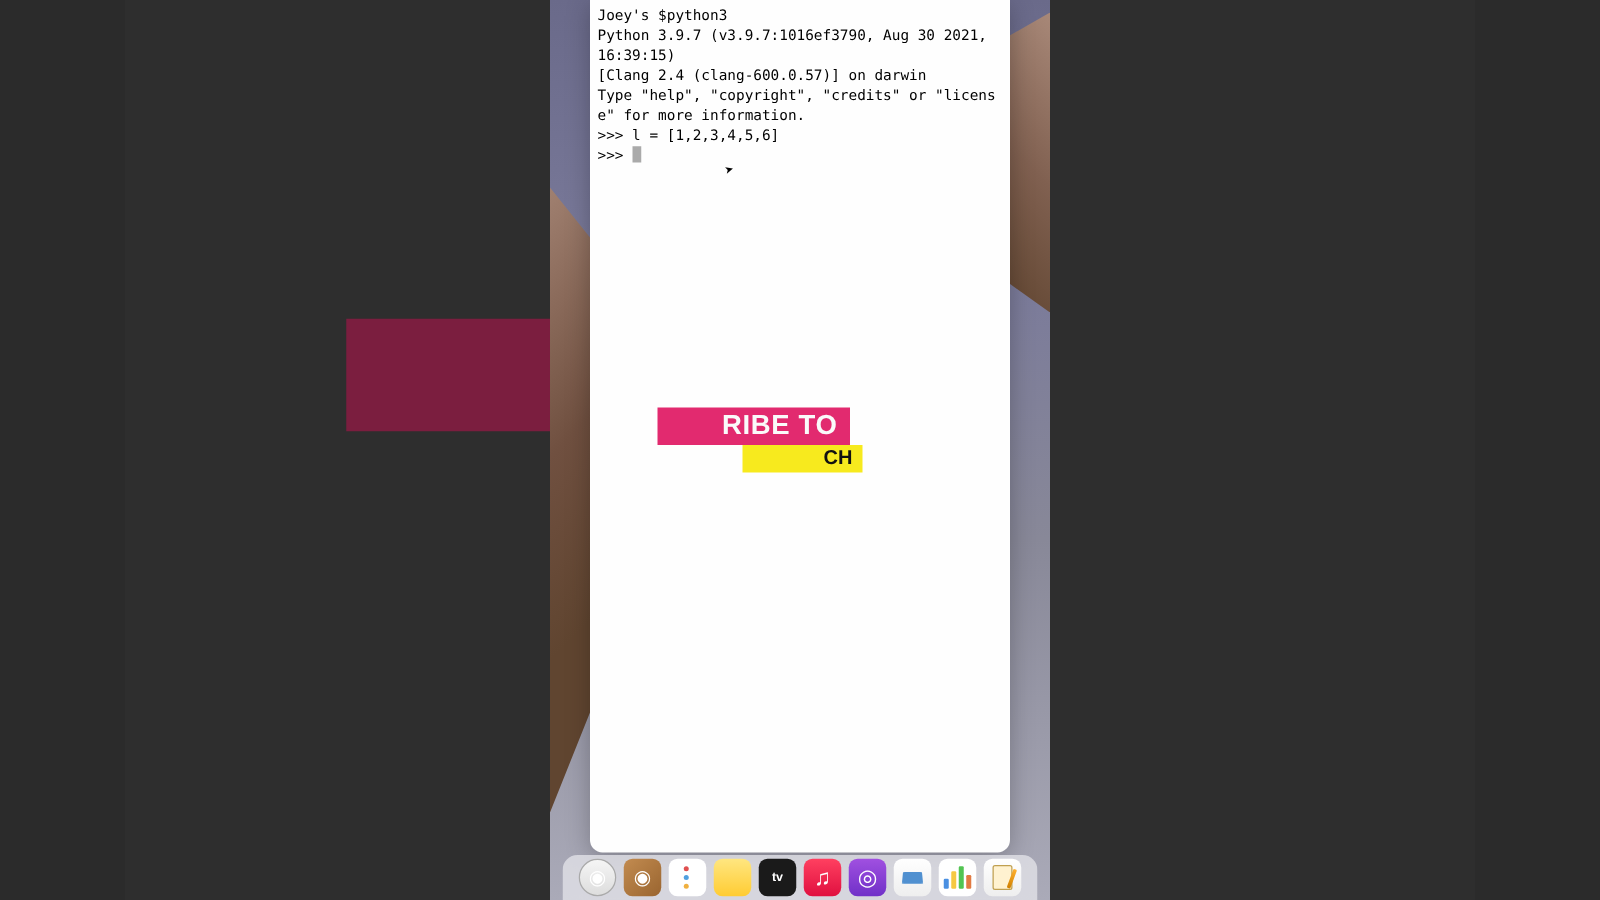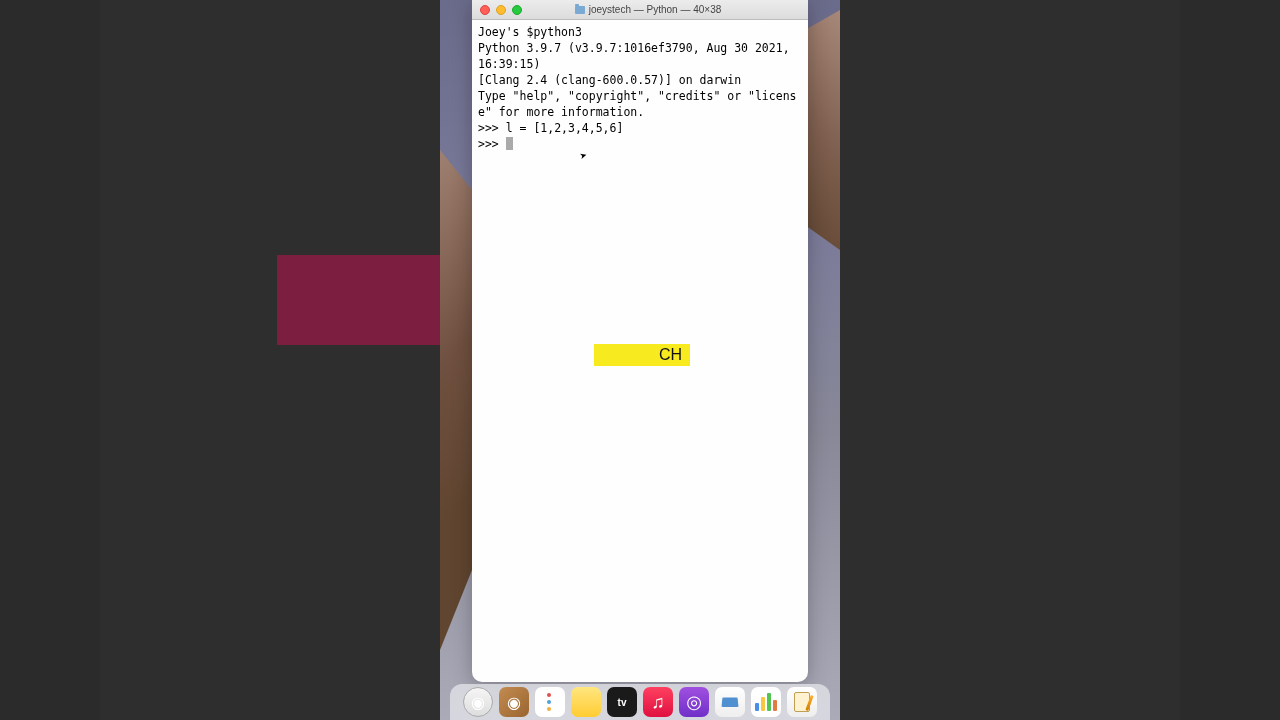--- a/index.html
+++ b/index.html
@@ -163,21 +163,21 @@
       padding: 1px 10px 3px 12px;
       font-family: 'Arial Black', sans-serif;
       letter-spacing: 0.5px;
       display: inline-block;
       text-align: right;
       min-width: 154px;
     }
     .banner-yellow {
       background: #f7ea1e;
       color: #111;
-      font-weight: 400;
+      font-weight: 700;
       font-size: 16px;
       padding: 2px 8px;
       font-family: 'Arial Black', sans-serif;
       display: inline-block;
       margin-left: 68px;
       margin-top: 0px;
       min-width: 96px;
       text-align: right;
     }
     .dock {
@@ -248,44 +248,33 @@
 <div class="bg-side bg-right"></div>
 <div class="dark-area dark-left"></div>
 <div class="dark-area dark-right"></div>
 <div class="maroon-block"></div>
 
 <div class="phone-wrap">
   <div class="rocks-left"></div>
   <div class="rocks-right"></div>
 
   <div class="terminal-window">
-    <div class="titlebar">
-      <div class="traffic-lights">
-        <div class="traffic-light tl-close"></div>
-        <div class="traffic-light tl-min"></div>
-        <div class="traffic-light tl-max"></div>
-      </div>
-      <div class="title-center">
-        <span class="folder-icon"></span>
-        <span>joeystech — Python — 40×38</span>
-      </div>
-    </div>
     <div class="terminal-body"><span>Joey's $python3</span>
 <span>Python 3.9.7 (v3.9.7:1016ef3790, Aug 30 2021, 16:39:15)</span>
 <span>[Clang 2.4 (clang-600.0.57)] on darwin</span>
 <span>Type "help", "copyright", "credits" or "license" for more information.</span>
 <span>&gt;&gt;&gt; l = [1,2,3,4,5,6]</span>
 <span>&gt;&gt;&gt; </span><span class="term-cursor"></span>
       <div class="mouse-pointer">➤</div>
     </div>
   </div>
 </div>
 
 <div class="overlay-banners">
-  <br>
+  <div class="banner-pink">RIBE TO</div><br>
   <div class="banner-yellow">CH</div>
 </div>
 
 <div class="dock">
   <div class="dock-icon di-1">◉</div>
   <div class="dock-icon di-2">◉</div>
   <div class="dock-icon di-3">
     <div class="reminders-lines">
       <span>
           <span class="dot" style="background:#e05050"></span>

